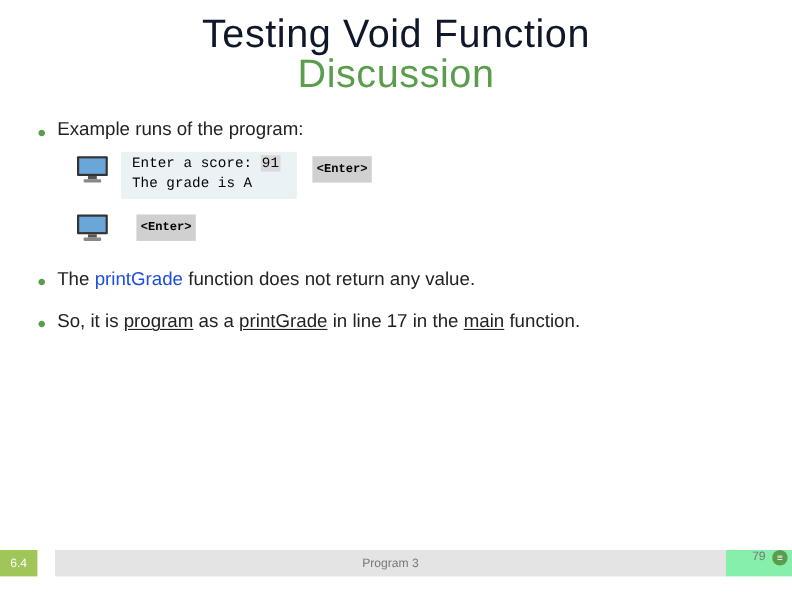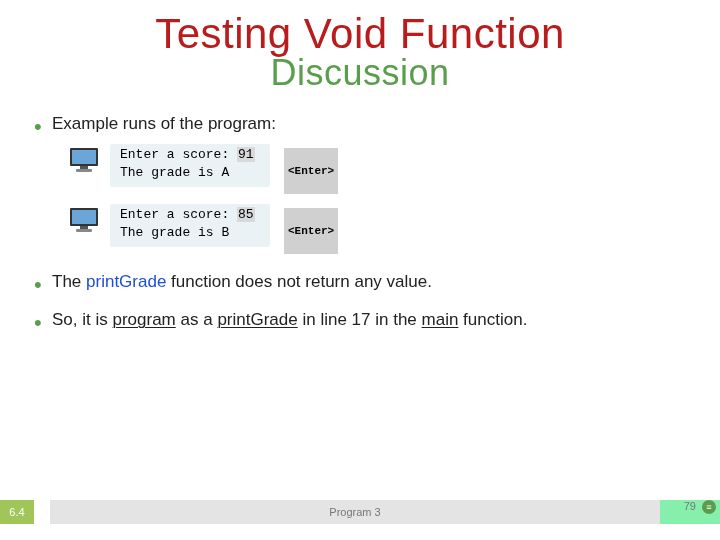--- a/index.html
+++ b/index.html
@@ -6,21 +6,21 @@
   body {
     width: 720px; height: 540px;
     font-family: "Segoe UI", "Helvetica Neue", Arial, sans-serif;
     background: #fff;
     position: relative;
     overflow: hidden;
   }
   .slide { width: 100%; height: 100%; position: relative; }
   .title-block { text-align: center; padding-top: 10px; }
   .title-line1 {
-    font-size: 42px; font-weight: 300; color: #b91c1c;
+    font-size: 36px; font-weight: 300; color: #0f172a;
     letter-spacing: 0.5px;
   }
   .title-line2 {
     font-size: 36px; font-weight: 400; color: #5a9e4d;
     letter-spacing: 0.5px; margin-top: -6px;
   }
   .content { padding: 14px 34px 0 34px; }
   .bullet {
     font-size: 17px; color: #222;
     margin-top: 6px;
@@ -47,21 +47,21 @@
     font-size: 13px;
     line-height: 1.35;
     color: #000;
     width: 160px;
   }
   .code-hl { background: #d9d9d9; padding: 0 1px; }
   .enter-tag {
     background: #d0d0d0;
     font-family: "Courier New", monospace;
     font-size: 11px; font-weight: bold;
-    padding: 17px 4px;
+    padding: 6px 4px;
     margin-left: 14px;
     display: inline-block;
     margin-top: 4px;
   }
   .footer {
     position: absolute; left: 0; right: 0; bottom: 16px;
     height: 24px;
     display: flex; align-items: stretch;
     font-size: 11px;
   }
@@ -122,24 +122,20 @@
 
     <div class="run-row">
       <span class="monitor-icon">
         <svg width="34" height="28" viewBox="0 0 34 28">
           <rect x="2" y="2" width="28" height="18" rx="1" fill="#333"></rect>
           <rect x="4" y="4" width="24" height="14" fill="#6aa6d8"></rect>
           <rect x="12" y="20" width="8" height="3" fill="#555"></rect>
           <rect x="8" y="23" width="16" height="3" rx="1" fill="#888"></rect>
         </svg>
       </span>
-      <div class="code-box">
-        <span>Enter a score: </span><span class="code-hl">85</span><br>
-        <span>The grade is B</span>
-      </div>
       <span class="enter-tag">&lt;Enter&gt;</span>
     </div>
 
     <div class="bullet gap">
       <span>The </span><span class="purple">printGrade</span><span> function does not return any value.</span>
     </div>
 
     <div class="bullet gap">
       <span>So, it is </span><span class="under">program</span><span> as a </span><span class="under">printGrade</span><span> in line 17 in the </span><span class="under">main</span><span> function.</span>
     </div>

